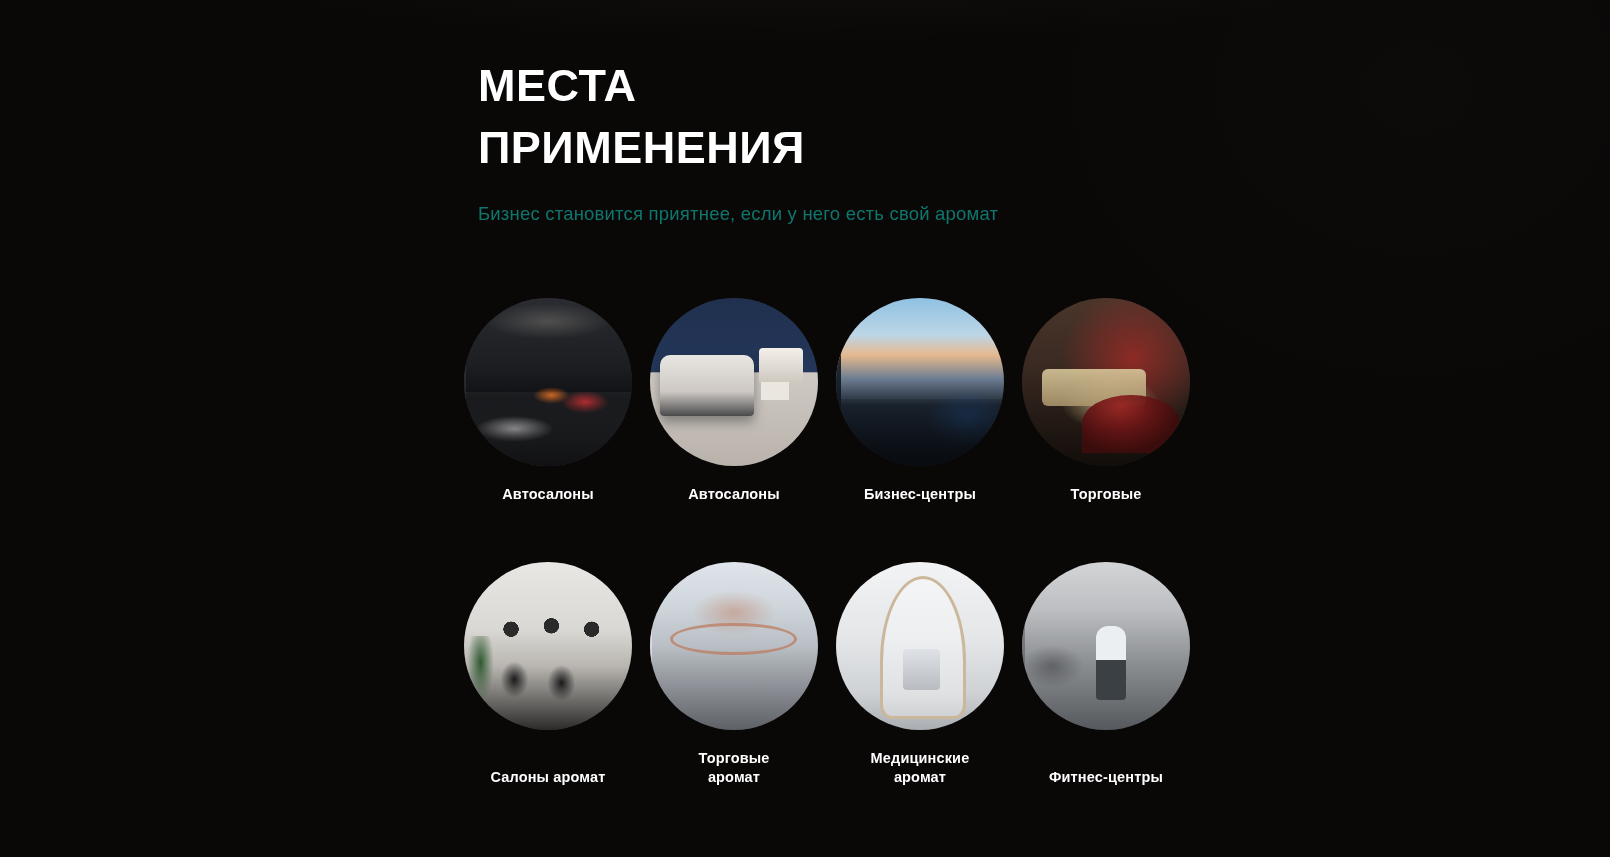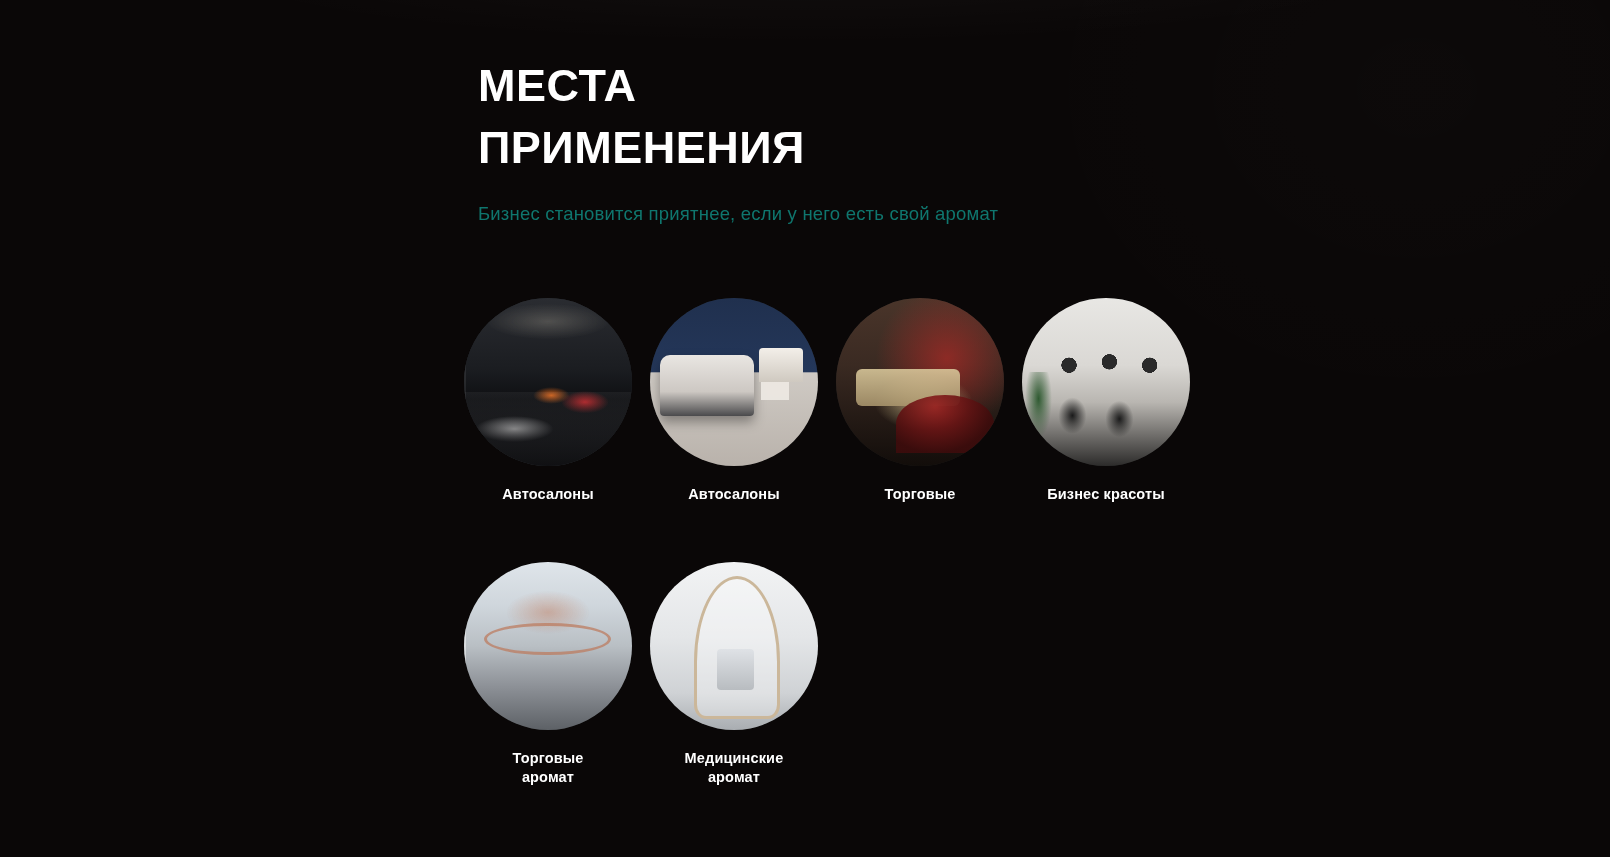--- a/index.html
+++ b/index.html
@@ -314,47 +314,59 @@
         <div class="tile-label">Автосалоны</div>
       </div>
 
       <div class="tile">
         <div class="thumb">
           <div class="art art-hotel"></div>
         </div>
         <div class="tile-label">Автосалоны</div>
       </div>
 
+      <div class="tile">
+        <div class="thumb">
+          <div class="art art-office"></div>
+        </div>
+        <div class="tile-label">Бизнес-центры</div>
+      </div>
 
       <div class="tile">
         <div class="thumb">
           <div class="art art-restaurant"></div>
         </div>
         <div class="tile-label">Торговые</div>
       </div>
 
       <div class="tile">
         <div class="thumb">
           <div class="art art-beauty"></div>
         </div>
-        <div class="tile-label">Бизнес красоты</div>
+        <div class="tile-label">Салоны аромат</div>
       </div>
 
       <div class="tile">
         <div class="thumb">
           <div class="art art-mall"></div>
         </div>
         <div class="tile-label">Торговые
 аромат</div>
       </div>
 
       <div class="tile">
         <div class="thumb">
           <div class="art art-medical"></div>
         </div>
         <div class="tile-label">Медицинские
 аромат</div>
       </div>
 
+      <div class="tile">
+        <div class="thumb">
+          <div class="art art-fitness"></div>
+        </div>
+        <div class="tile-label">Фитнес-центры</div>
+      </div>
 
     </div>
   </section>
 </div>
 
 </body></html>

